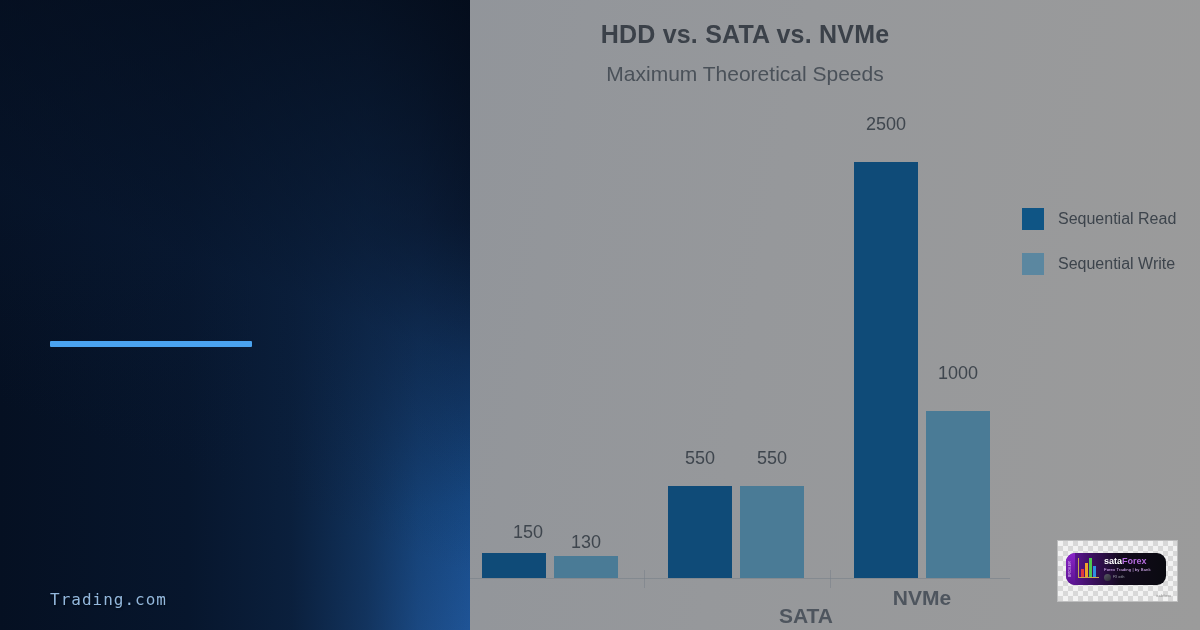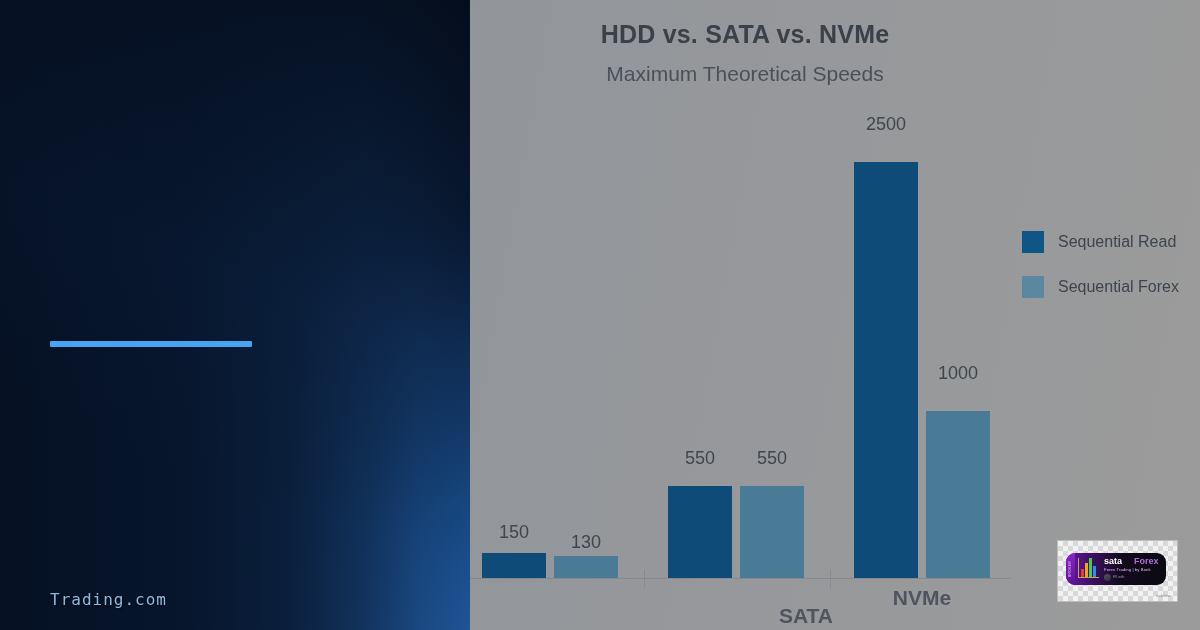--- a/index.html
+++ b/index.html
@@ -43,21 +43,21 @@
 
   .bar{position:absolute;bottom:0;}
   .bar.read{background:#0f4b78;}
   .bar.write{background:#4a7b96;}
   .barlabel{
     position:absolute;text-align:center;width:120px;
     font-size:18px;color:#3f464e;
   }
 
   
-  #legend{position:absolute;left:1022px;top:231px;}
+  #legend{position:absolute;left:1022px;top:208px;}
   .legend-row{display:flex;align-items:center;margin-bottom:23px;}
   .legend-swatch{width:22px;height:22px;margin-right:14px;}
   .legend-swatch.read{background:#0f5585;}
   .legend-swatch.write{background:#5b87a0;}
   .legend-text{font-size:16px;color:#3d444c;white-space:nowrap;}
 
   
   #blue-overlay{
     position:absolute;left:0;top:0;width:470px;height:630px;
     background:
@@ -120,21 +120,21 @@
   }
   #logo-chart{
     flex:0 0 22px;height:24px;position:relative;margin-left:3px;
   }
   #logo-chart i{position:absolute;bottom:4px;display:block;width:3px;}
   #logo-chart .ax-y{position:absolute;left:0;bottom:3px;width:1px;height:20px;background:#caa84e;}
   #logo-chart .ax-x{position:absolute;left:0;bottom:3px;width:21px;height:1px;background:#caa84e;}
   #logo-text{flex:1;padding-left:4px;line-height:1;}
   #logo-name{font-size:9px;font-weight:bold;white-space:nowrap;}
   #logo-name .a{color:#ffffff;}
-  #logo-name .b{color:#b46bdd;padding-left:12px;}
+  #logo-name .b{color:#b46bdd;}
   #logo-tag{font-size:4.2px;color:#e3b7ff;margin-top:2px;white-space:nowrap;letter-spacing:.1px;}
   #logo-sub{
     display:flex;align-items:center;gap:2px;margin-top:2px;
   }
   #logo-sub .circ{
     width:7px;height:7px;border-radius:50%;
     background:linear-gradient(145deg,#5a5a66,#2a2a33);
   }
   #logo-sub .txt{font-size:3.4px;color:#9fa3ad;white-space:nowrap;}
   #logo-foot{
@@ -171,21 +171,21 @@
       <div class="tickmark" style="left:434px;top:239px;"></div>
 
       <div class="ytick-lbl" style="left:378px;top:154px;">2500</div>
       <div class="tickmark" style="left:434px;top:154px;"></div>
     </div>
 
     <div id="plot">
 
       <div class="bar read" style="left:42px;width:64px;height:25px;"></div>
       <div class="bar write" style="left:114px;width:64px;height:22px;"></div>
-      <div class="barlabel" style="left:14px;top:402px;">150</div>
+      <div class="barlabel" style="left:28px;top:402px;">150</div>
       <div class="barlabel" style="left:86px;top:412px;">130</div>
 
       <div class="bar read" style="left:228px;width:64px;height:92px;"></div>
       <div class="bar write" style="left:300px;width:64px;height:92px;"></div>
       <div class="barlabel" style="left:200px;top:328px;">550</div>
       <div class="barlabel" style="left:272px;top:328px;">550</div>
 
       <div class="bar read" style="left:414px;width:64px;height:416px;"></div>
       <div class="bar write" style="left:486px;width:64px;height:167px;"></div>
       <div class="barlabel" style="left:386px;top:-6px;">2500</div>
@@ -198,21 +198,21 @@
     <div class="xcat" style="left:633px;bottom:2px;text-align:right;">SATA</div>
     <div class="xcat" style="left:822px;bottom:20px;">NVMe</div>
 
     <div id="legend">
       <div class="legend-row">
         <span class="legend-swatch read"></span>
         <span class="legend-text">Sequential Read</span>
       </div>
       <div class="legend-row">
         <span class="legend-swatch write"></span>
-        <span class="legend-text">Sequential Forex</span>
+        <span class="legend-text">Sequential Write</span>
       </div>
     </div>
   </div>
 
   <div id="blue-overlay"></div>
 
   <div id="overlay-rule"></div>
   <div id="watermark">Trading.com</div>
 
   <div id="logo-badge">

